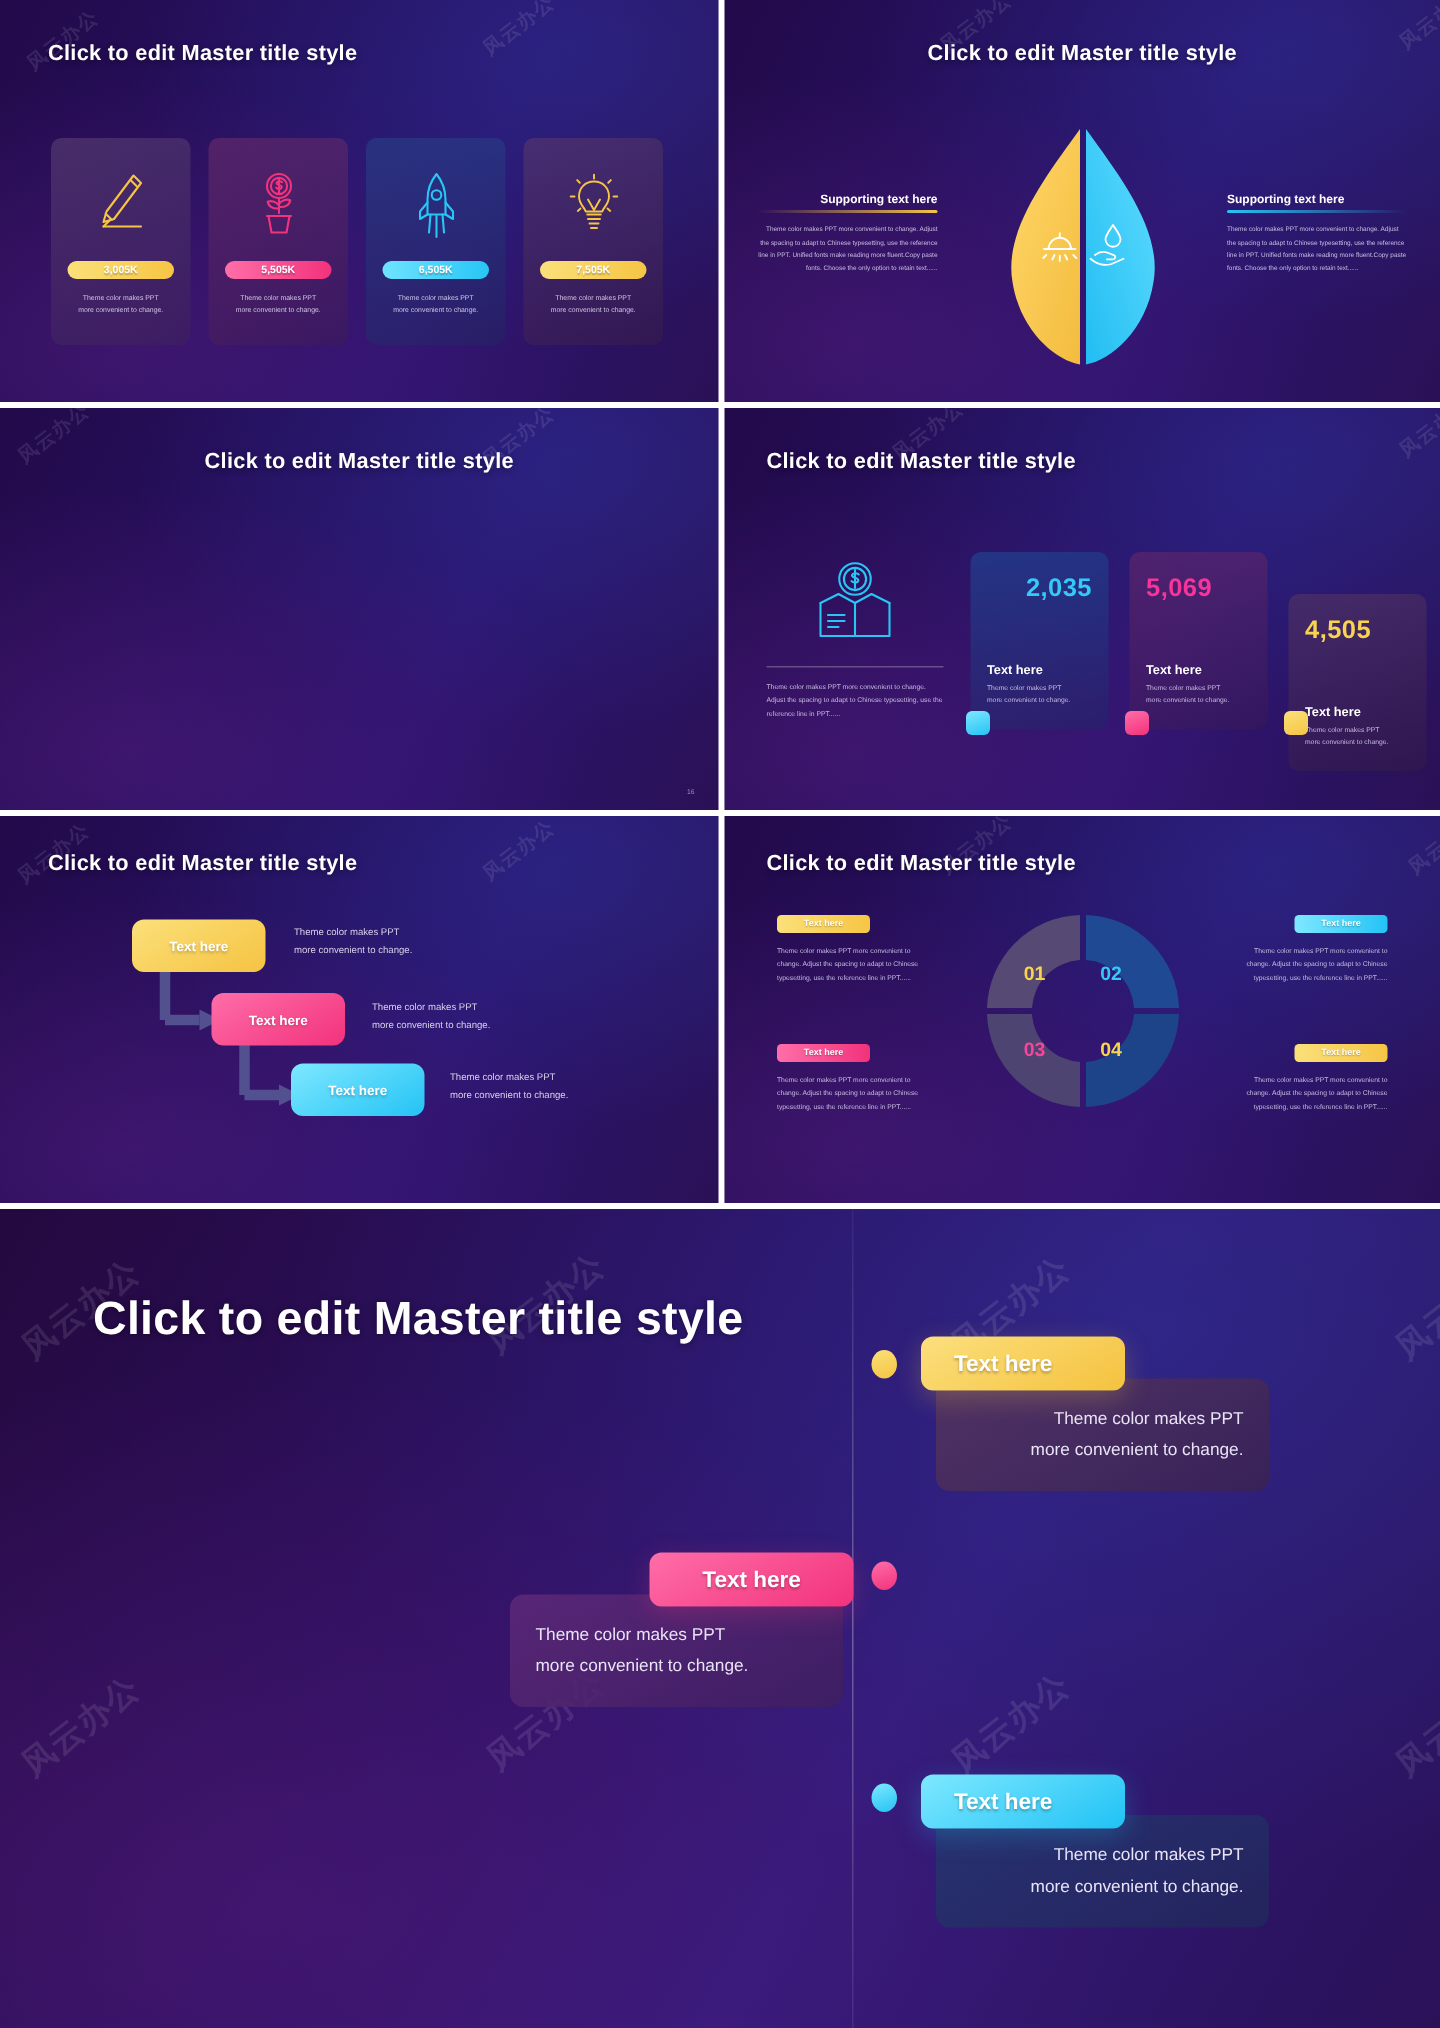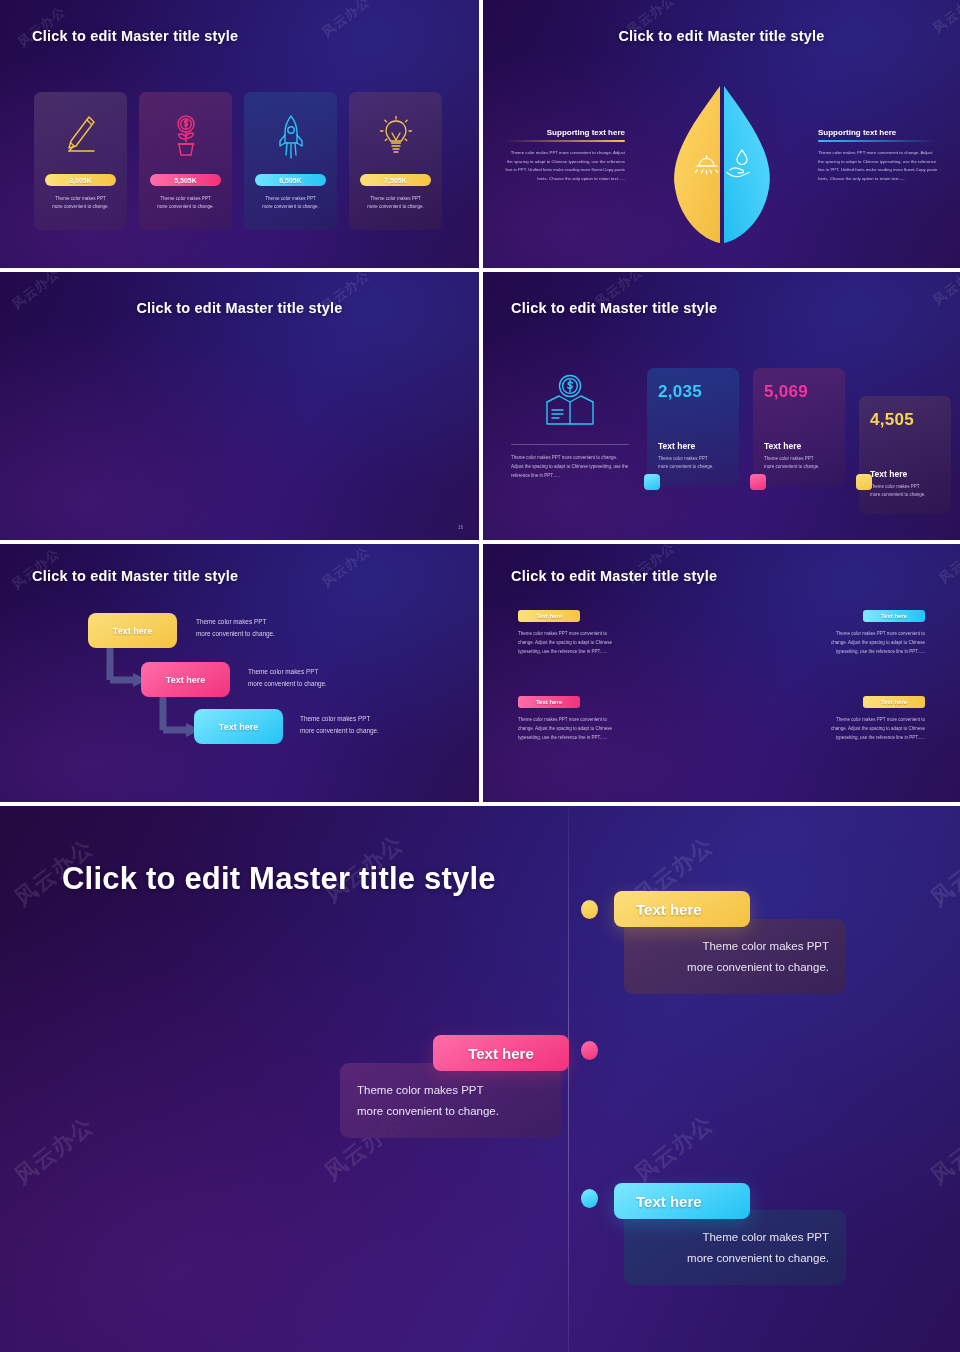--- a/index.html
+++ b/index.html
@@ -77,21 +77,21 @@
   #s4 .title{left:28px;top:28px;font-size:14.5px;}
   .s4left{position:absolute;left:28px;top:100px;width:118px;z-index:4;}
   .s4left .divider{height:1px;background:rgba(255,255,255,.25);margin:10px 0 8px;}
   .s4left p{color:#c3b9de;font-size:4.5px;line-height:2.0;}
   .s4cards{position:absolute;left:164px;top:96px;display:flex;gap:14px;z-index:4;}
   .s4card{width:92px;height:118px;border-radius:7px;padding:14px 11px 0;position:relative;}
   .s4card.k1{background:linear-gradient(165deg,rgba(32,70,150,.65),rgba(30,40,100,.40));}
   .s4card.k2{background:linear-gradient(165deg,rgba(110,40,105,.55),rgba(55,26,78,.40));}
   .s4card.k3{background:linear-gradient(165deg,rgba(95,58,95,.50),rgba(52,30,66,.40));margin-top:28px;}
   .s4num{font-size:17px;font-weight:bold;letter-spacing:.3px;}
-  .s4num.n1{color:#35c9f8;} .s4num.n2{color:#f6349a;} .s4num.n3{color:#f8d44f;}
+  .s4num.n1{color:#35c9f8;text-align:right;} .s4num.n2{color:#f6349a;} .s4num.n3{color:#f8d44f;}
   .s4h{color:#fff;font-size:8.5px;font-weight:bold;position:absolute;left:11px;top:73px;}
   .s4p{color:#c3b9de;font-size:4.5px;line-height:1.8;position:absolute;left:11px;top:87px;width:74px;}
   .s4chip{position:absolute;width:16px;height:16px;border-radius:4px;z-index:5;}
   .s4chip.c1{background:linear-gradient(160deg,#7ee8ff,#25c3f5);}
   .s4chip.c2{background:linear-gradient(160deg,#ff6ea8,#f2327c);}
   .s4chip.c3{background:linear-gradient(160deg,#fbe07a,#f6c544);}
 
   
   #s5{left:0;top:544px;width:479px;height:258px;}
   #s5 .title{left:32px;top:24px;font-size:14.5px;}
@@ -405,20 +405,34 @@
 
     <div class="tbtn b" style="right:35px;top:66px;">Text here</div>
     <div class="tpara" style="right:35px;top:85px;text-align:right;">Theme color makes PPT more convenient to change. Adjust the spacing to adapt to Chinese typesetting, use the reference line in PPT......</div>
 
     <div class="tbtn p" style="left:35px;top:152px;">Text here</div>
     <div class="tpara" style="left:35px;top:171px;">Theme color makes PPT more convenient to change. Adjust the spacing to adapt to Chinese typesetting, use the reference line in PPT......</div>
 
     <div class="tbtn y" style="right:35px;top:152px;">Text here</div>
     <div class="tpara" style="right:35px;top:171px;text-align:right;">Theme color makes PPT more convenient to change. Adjust the spacing to adapt to Chinese typesetting, use the reference line in PPT......</div>
 
+    <div class="ringwrap">
+      <svg width="136" height="136" viewBox="0 0 136 136">
+        <g stroke="none">
+          <path d="M66 4 A64 64 0 0 0 4 66 L34 66 A34 34 0 0 1 66 34 Z" fill="#564a75"></path>
+          <path d="M4 70 A64 64 0 0 0 66 132 L66 102 A34 34 0 0 1 34 70 Z" fill="#4e4472"></path>
+          <path d="M70 4 A64 64 0 0 1 132 66 L102 66 A34 34 0 0 0 70 34 Z" fill="#1f4a93"></path>
+          <path d="M132 70 A64 64 0 0 1 70 132 L70 102 A34 34 0 0 0 102 70 Z" fill="#1d4489"></path>
+        </g>
+      </svg>
+      <div class="qnum" style="left:29px;top:35px;color:#f8d44f;">01</div>
+      <div class="qnum" style="left:80px;top:35px;color:#35c9f8;">02</div>
+      <div class="qnum" style="left:29px;top:86px;color:#f6459a;">03</div>
+      <div class="qnum" style="left:80px;top:86px;color:#f8d44f;">04</div>
+    </div>
   </div>
 
   <div class="slide" id="s7">
     <div class="wm" style="left:8px;top:52px;font-size:22px;">风云办公</div>
     <div class="wm" style="left:318px;top:48px;font-size:22px;">风云办公</div>
     <div class="wm" style="left:628px;top:50px;font-size:22px;">风云办公</div>
     <div class="wm" style="left:924px;top:52px;font-size:22px;">风云办公</div>
     <div class="wm" style="left:8px;top:330px;font-size:22px;">风云办公</div>
     <div class="wm" style="left:318px;top:326px;font-size:22px;">风云办公</div>
     <div class="wm" style="left:628px;top:328px;font-size:22px;">风云办公</div>

